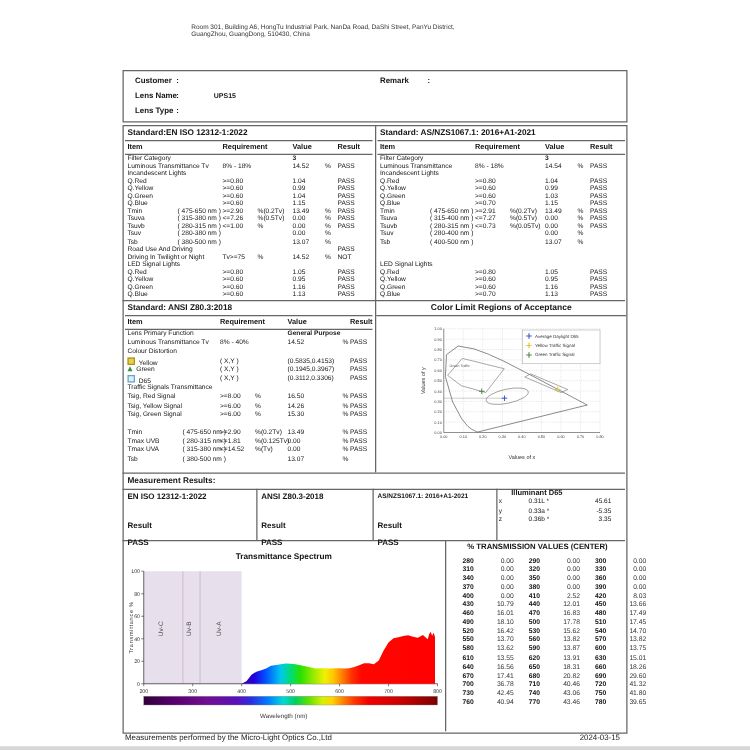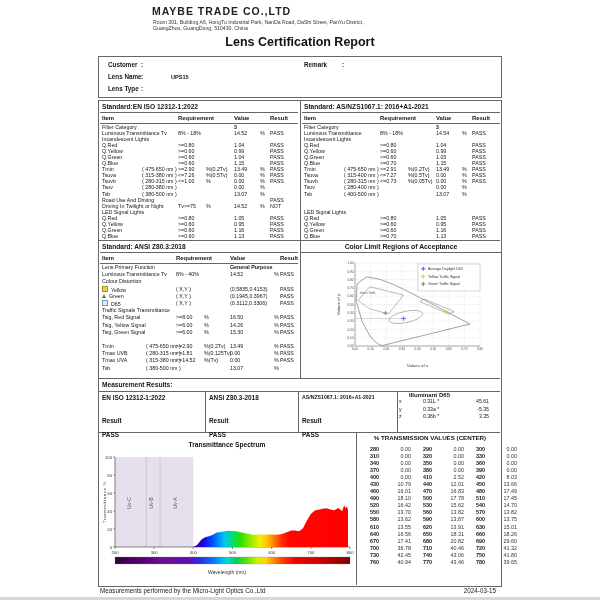--- a/index.html
+++ b/index.html
@@ -50,26 +50,24 @@
   #footer-left{left:100px;top:587px;font-size:6.3px;color:#222;}
   #footer-right{right:104px;top:587px;font-size:6.3px;color:#222;}
   #page-edge{left:0;top:597px;width:600px;height:3px;background:#d7d7d7;}
   svg text{font-family:"Liberation Sans",sans-serif;}
 </style>
 </head>
 <body>
 
 <div class="page">
 
-  <div class="abs" id="company">MAYBE TRADE CO.,LTD</div>
   <div class="abs" id="addr">
     <div>Room 301, Building A6, HongTu Industrial Park, NanDa Road, DaShi Street, PanYu District,</div>
     <div>GuangZhou, GuangDong, 510430, China</div>
   </div>
-  <div class="abs" id="report-title">Lens Certification Report</div>
 
   <div class="abs box" id="infobox">
     <span class="inf-label" style="left:9px;top:4px">Customer</span>
     <span class="inf-label" style="left:42px;top:4px">:</span>
     <span class="inf-val" style="left:72px;top:4.5px"></span>
     <span class="inf-label" style="left:9px;top:16px">Lens Name</span>
     <span class="inf-label" style="left:42px;top:16px">:</span>
     <span class="inf-val" style="left:72px;top:16.5px">UPS15</span>
     <span class="inf-label" style="left:9px;top:28px">Lens Type</span>
     <span class="inf-label" style="left:42px;top:28px">:</span>

